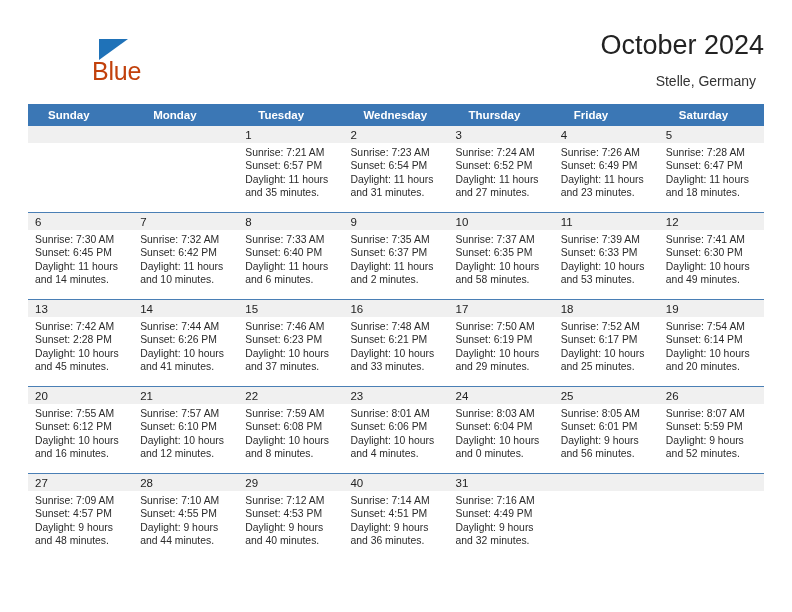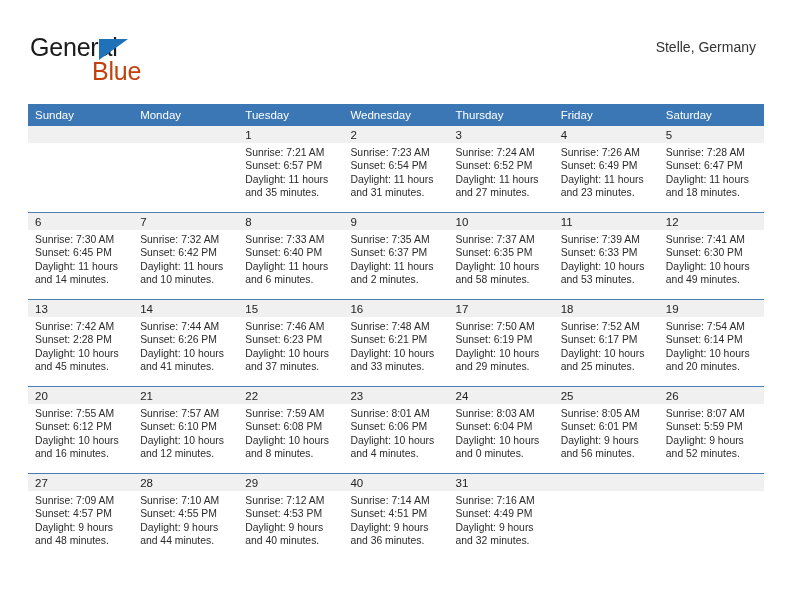--- a/index.html
+++ b/index.html
@@ -97,23 +97,23 @@
     top: 104px;
     width: 736px;
     border-collapse: collapse;
     table-layout: fixed;
   }
 
   .calendar th {
     background: #3b77b5;
     color: #ffffff;
     font-size: 11.5px;
-    font-weight: normal;
+    font-weight: bold;
     text-align: left;
-    padding: 5px 0 5px 7px;
+    padding: 5px 0 5px 20px;
     height: 12px;
     border: none;
   }
 
   .calendar td {
     vertical-align: top;
     padding: 0;
     border: none;
     border-top: 1px solid #4a7fb5;
     width: 105.14px;
@@ -159,26 +159,26 @@
   }
 </style>
 </head>
 <body>
 
 <div class="page">
 
   <div class="header">
 
     <div class="brand">
-      <span class="brand-general">General</span>
       <span class="brand-tri"></span>
       <span class="brand-blue">Blue</span>
     </div>
 
     <div class="titles">
+      <h1 class="cal-title">October 2024</h1>
       <p class="cal-subtitle">Stelle, Germany</p>
     </div>
 
   </div>
 
   <table class="calendar">
     <thead>
       <tr id="weekday-row">
           <th>Sunday</th>
           <th>Monday</th>

